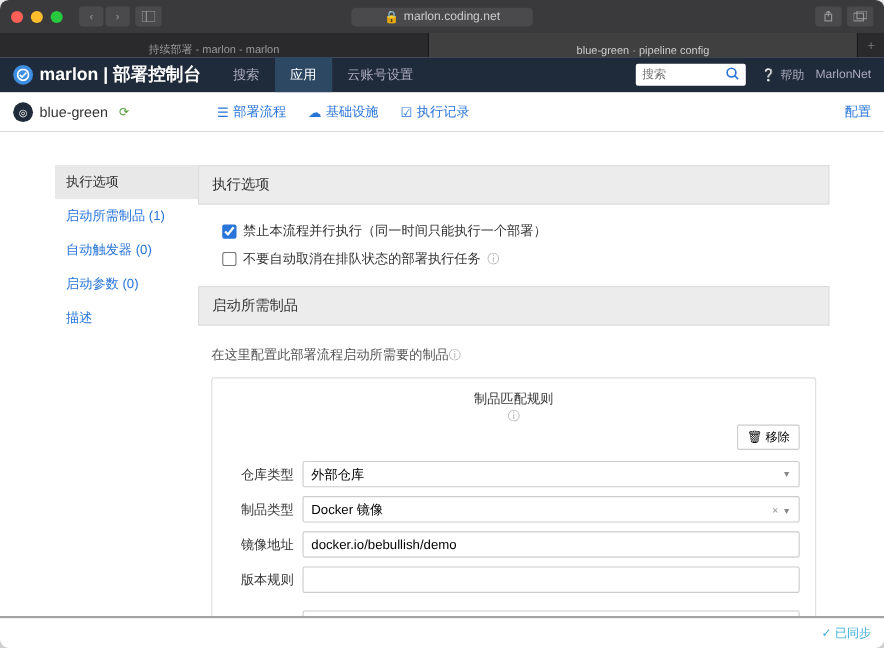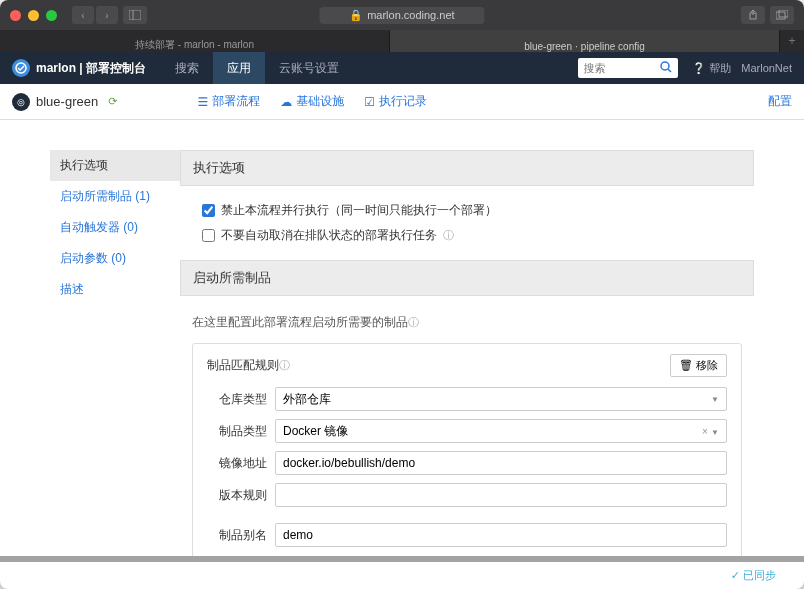--- a/index.html
+++ b/index.html
@@ -13,21 +13,21 @@
 .nav-btn { width: 22px; height: 18px; background: #4a4a4c; border-radius: 3px; display: flex; align-items: center; justify-content: center; color: #999; font-size: 10px; }
 .sidebar-btn { width: 24px; height: 18px; background: #4a4a4c; border-radius: 3px; margin-left: 5px; display: flex; align-items: center; justify-content: center; color: #999; }
 .url-bar { position: absolute; left: 50%; transform: translateX(-50%); background: #4a4a4c; border-radius: 4px; padding: 2px 30px; color: #ccc; font-size: 11px; display: flex; align-items: center; gap: 4px; }
 .tb-right { margin-left: auto; display: flex; gap: 5px; }
 .tb-icon { width: 24px; height: 18px; background: #4a4a4c; border-radius: 3px; display: flex; align-items: center; justify-content: center; color: #999; font-size: 10px; }
 .tabs-bar { background: #2a2a2c; height: 22px; display: flex; }
 .browser-tab { flex: 1; display: flex; align-items: flex-end; justify-content: center; color: #999; font-size: 10px; border-right: 1px solid #1a1a1c; }
 .browser-tab.active { background: #404040; color: #ccc; }
 .new-tab { width: 24px; display: flex; align-items: center; justify-content: center; color: #777; }
 .app-header { background: #1f2b3a; height: 32px; display: flex; align-items: center; padding: 0 12px; gap: 0; }
-.app-logo { display: flex; align-items: center; gap: 6px; color: #fff; font-size: 12px; font-weight: bold; margin-right: 15px; }
+.app-logo { display: flex; align-items: center; gap: 6px; color: #fff; font-size: 16px; font-weight: bold; margin-right: 15px; }
 .logo-circle { width: 18px; height: 18px; border-radius: 50%; background: #3d8ee0; display: flex; align-items: center; justify-content: center; }
 .app-nav { display: flex; }
 .app-nav-item { padding: 0 14px; height: 32px; display: flex; align-items: center; color: #aab; font-size: 12px; cursor: pointer; }
 .app-nav-item.active { background: #2d4863; color: #fff; }
 .header-search { margin-left: auto; width: 100px; height: 20px; background: #fff; border-radius: 2px; display: flex; align-items: center; padding: 0 6px; }
 .header-search input { border: none; outline: none; flex: 1; font-size: 11px; width: 70px; }
 .header-help { color: #aab; font-size: 11px; margin-left: 15px; display: flex; align-items: center; gap: 3px; }
 .header-user { color: #aab; font-size: 11px; margin-left: 10px; }
 .sub-header { background: #fff; border-bottom: 1px solid #ddd; height: 36px; display: flex; align-items: center; padding: 0 12px; }
 .sub-logo { display: flex; align-items: center; gap: 6px; font-size: 13px; color: #333; font-weight: 500; }
@@ -41,29 +41,29 @@
 .side-item { padding: 7px 10px; font-size: 12px; color: #2975d9; cursor: pointer; }
 .side-item.active { background: #e8e8e8; color: #333; font-weight: 500; }
 .main-panel { flex: 1; }
 .panel-title { background: #ececec; padding: 8px 12px; font-size: 13px; color: #333; font-weight: 500; border: 1px solid #ddd; }
 .panel-body { padding: 12px; }
 .checkbox-row { display: flex; align-items: center; gap: 6px; padding: 4px 10px; font-size: 12px; color: #333; }
 .checkbox-row input { accent-color: #2975d9; }
 .help-icon { color: #aaa; font-size: 11px; }
 .section-desc { font-size: 12px; color: #555; padding: 6px 0 12px; }
 .form-section { border: 1px solid #ddd; border-radius: 3px; padding: 10px 14px; margin-top: 0; position: relative; }
-.form-section-title { font-size: 12px; color: #333; margin-bottom: 10px; display: flex; align-items: center; }
+.form-section-title { font-size: 12px; color: #333; margin-bottom: 10px; display: flex; align-items: center; flex-direction: column; }
 .remove-btn { margin-left: auto; border: 1px solid #ccc; background: #fff; padding: 3px 8px; font-size: 11px; border-radius: 2px; cursor: pointer; display: flex; align-items: center; gap: 3px; }
 .form-row { display: flex; align-items: center; margin-bottom: 8px; }
 .form-label { width: 68px; text-align: right; font-size: 12px; color: #333; padding-right: 8px; }
 .form-input { flex: 1; height: 24px; border: 1px solid #ccc; border-radius: 2px; padding: 0 7px; font-size: 12px; display: flex; align-items: center; justify-content: space-between; background: #fff; }
 .form-input input { border: none; outline: none; width: 100%; font-size: 12px; }
 .select-clear { color: #999; font-size: 10px; margin-left: 4px; }
 .caret { color: #888; font-size: 8px; }
-.footer-sync { padding: 6px 28px; text-align: right; color: #3aaed8; font-size: 11px; border-top: 6px solid #a3a3a3; }
+.footer-sync { padding: 6px 12px; text-align: right; color: #3aaed8; font-size: 11px; border-top: 2px solid #a3a3a3; }
 </style>
 </head>
 <body>
 
 <div class="mac-window">
   <div class="titlebar">
     <div class="traffic">
       <div class="tl r"></div>
       <div class="tl y"></div>
       <div class="tl g"></div>

